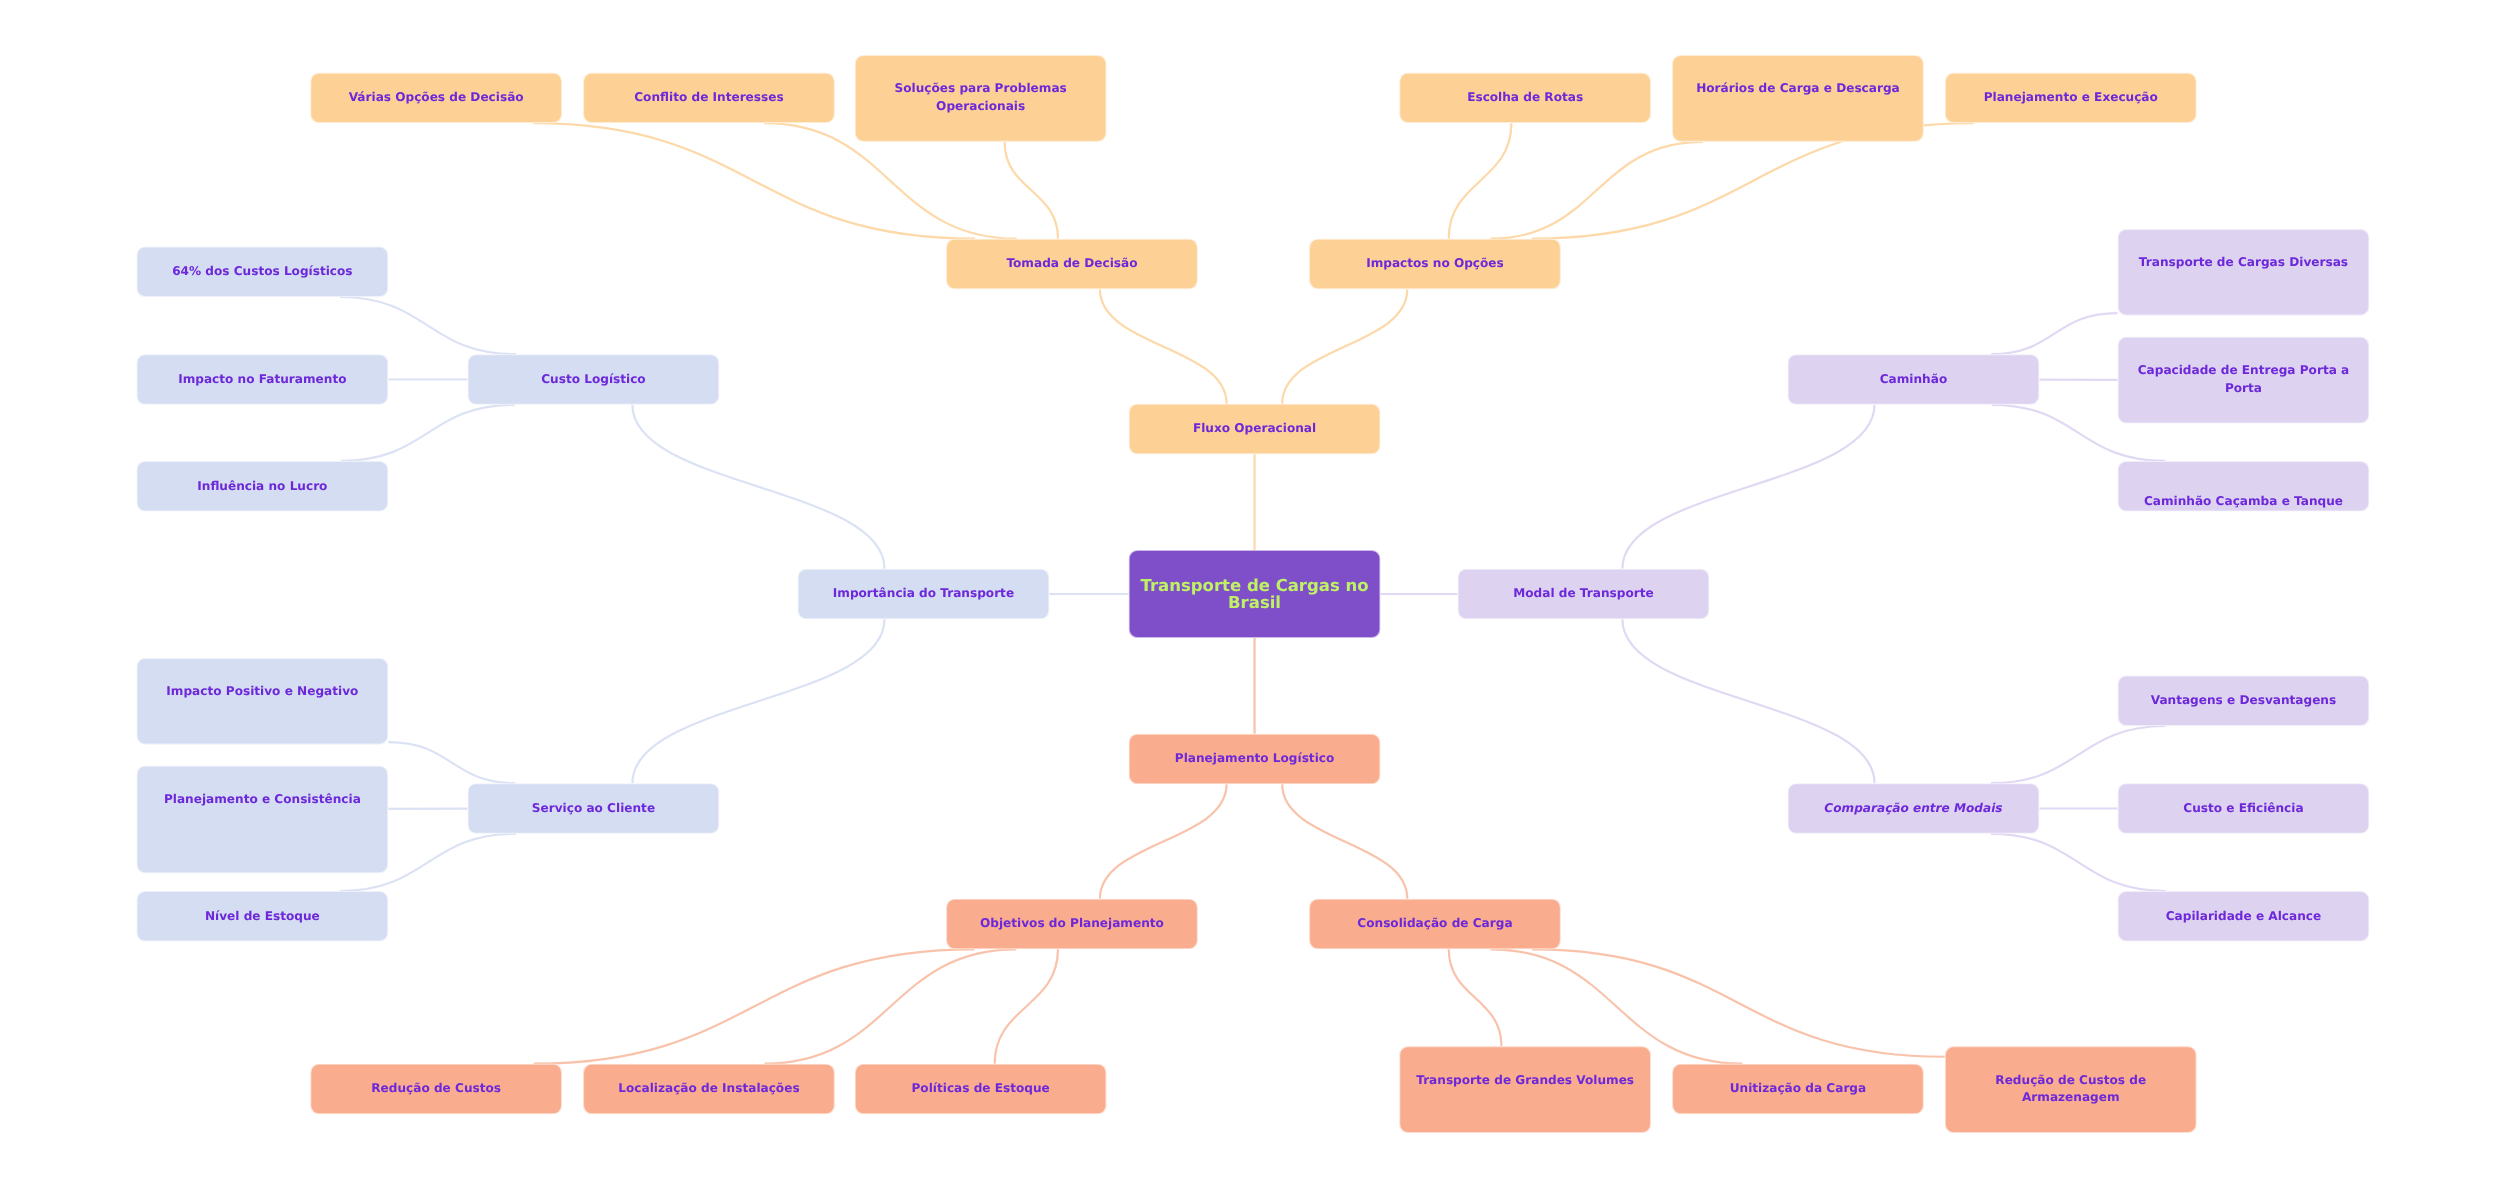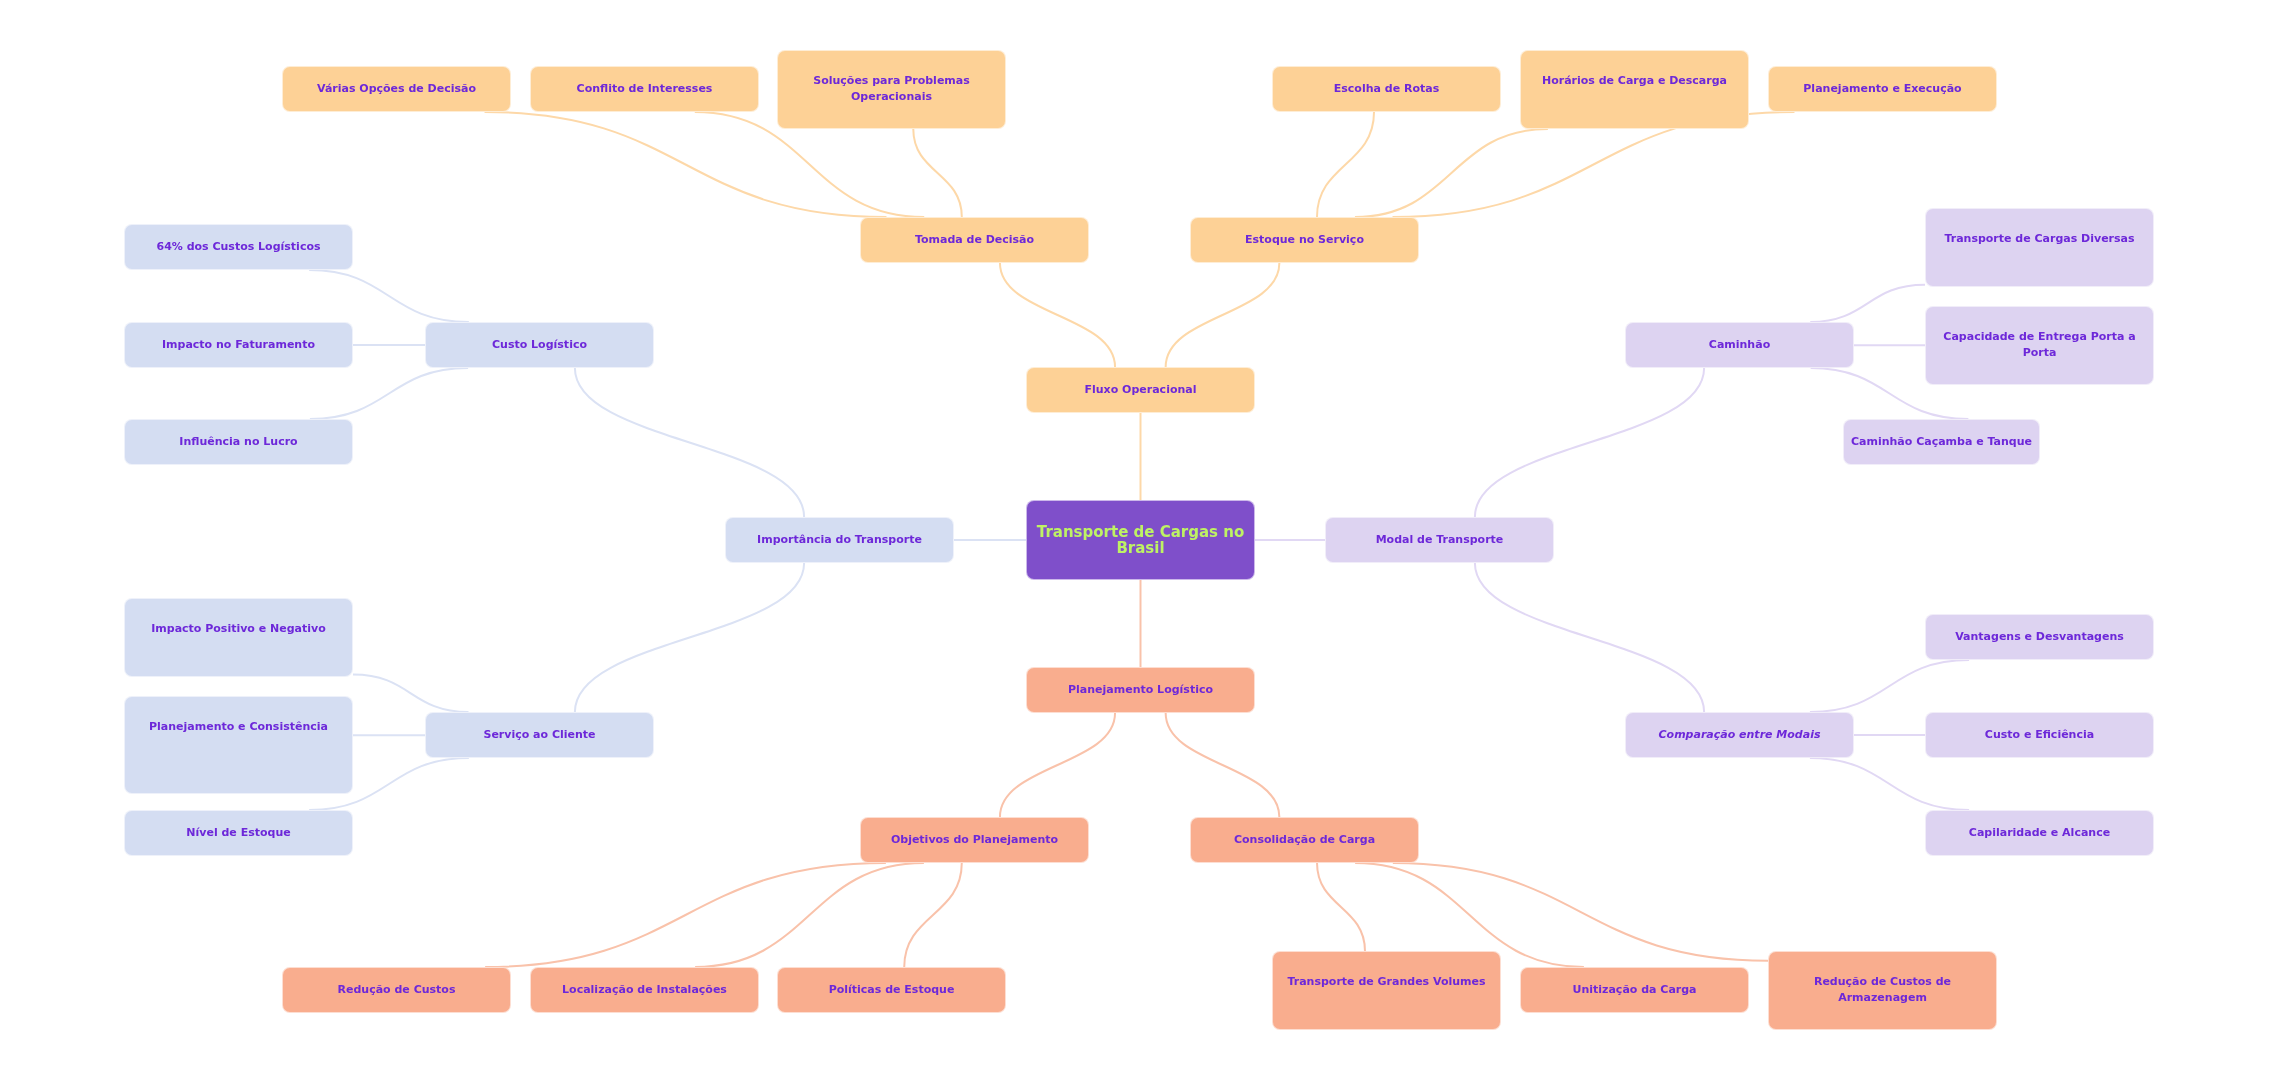--- a/index.html
+++ b/index.html
@@ -68,21 +68,21 @@
     <div class="node" style="left: 282px; top: 66px; width: 229px; height: 46px; background: rgb(253, 209, 150);">
       <span class="label">Várias Opções de Decisão</span>
     </div>
     <div class="node" style="left: 530px; top: 66px; width: 229px; height: 46px; background: rgb(253, 209, 150);">
       <span class="label">Conflito de Interesses</span>
     </div>
     <div class="node tall" style="left: 777px; top: 50px; width: 229px; height: 79px; background: rgb(253, 209, 150);">
       <span class="label">Soluções para Problemas Operacionais</span>
     </div>
     <div class="node" style="left: 1190px; top: 217px; width: 229px; height: 46px; background: rgb(253, 209, 150);">
-      <span class="label">Estoque no Serviço</span>
+      <span class="label">Impactos no Opções</span>
     </div>
     <div class="node" style="left: 1272px; top: 66px; width: 229px; height: 46px; background: rgb(253, 209, 150);">
       <span class="label">Escolha de Rotas</span>
     </div>
     <div class="node tall" style="left: 1520px; top: 50px; width: 229px; height: 79px; background: rgb(253, 209, 150);">
       <span class="label">Horários de Carga e Descarga</span>
     </div>
     <div class="node" style="left: 1768px; top: 66px; width: 229px; height: 46px; background: rgb(253, 209, 150);">
       <span class="label">Planejamento e Execução</span>
     </div>
@@ -118,21 +118,21 @@
     </div>
     <div class="node" style="left: 1625px; top: 322px; width: 229px; height: 46px; background: rgb(221, 211, 241); text-align: center;">
       <span class="label">Caminhão</span>
     </div>
     <div class="node tall" style="left: 1925px; top: 208px; width: 229px; height: 79px; background: rgb(221, 211, 241);">
       <span class="label">Transporte de Cargas Diversas</span>
     </div>
     <div class="node tall" style="left: 1925px; top: 306px; width: 229px; height: 79px; background: rgb(221, 211, 241);">
       <span class="label">Capacidade de Entrega Porta a Porta</span>
     </div>
-    <div class="node" style="left: 1843px; top: 419px; width: 197px; height: 46px; background: rgb(221, 211, 241);">
+    <div class="node" style="left: 1925px; top: 419px; width: 229px; height: 46px; background: rgb(221, 211, 241); align-items: flex-end;">
       <span class="label">Caminhão Caçamba e Tanque</span>
     </div>
     <div class="node" style="left: 1625px; top: 712px; width: 229px; height: 46px; background: rgb(221, 211, 241); font-style: italic;">
       <span class="label">Comparação entre Modais</span>
     </div>
     <div class="node" style="left: 1925px; top: 614px; width: 229px; height: 46px; background: rgb(221, 211, 241);">
       <span class="label">Vantagens e Desvantagens</span>
     </div>
     <div class="node" style="left: 1925px; top: 712px; width: 229px; height: 46px; background: rgb(221, 211, 241); justify-content: center;">
       <span class="label">Custo e Eficiência</span>

